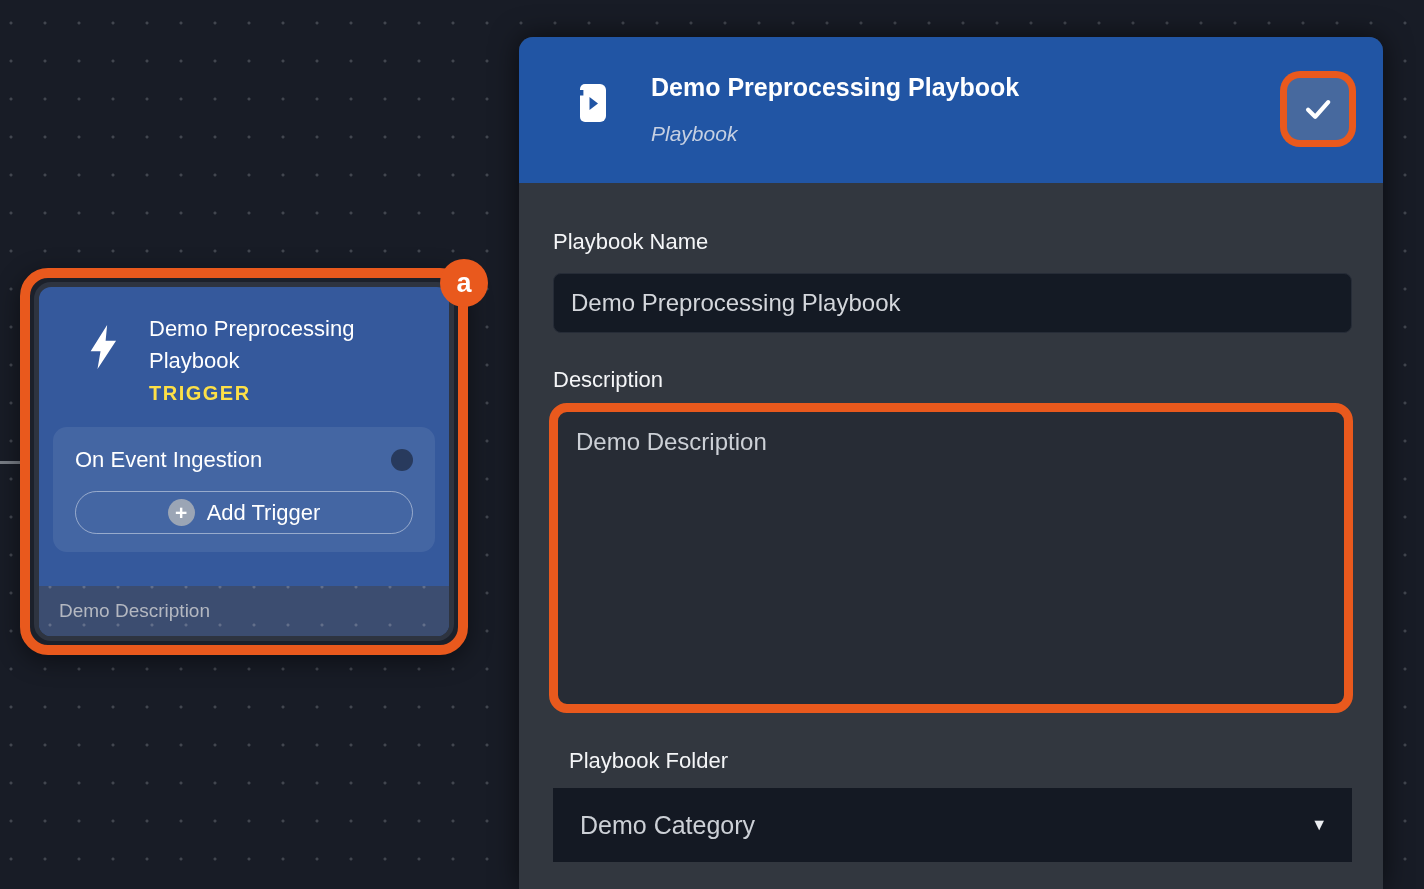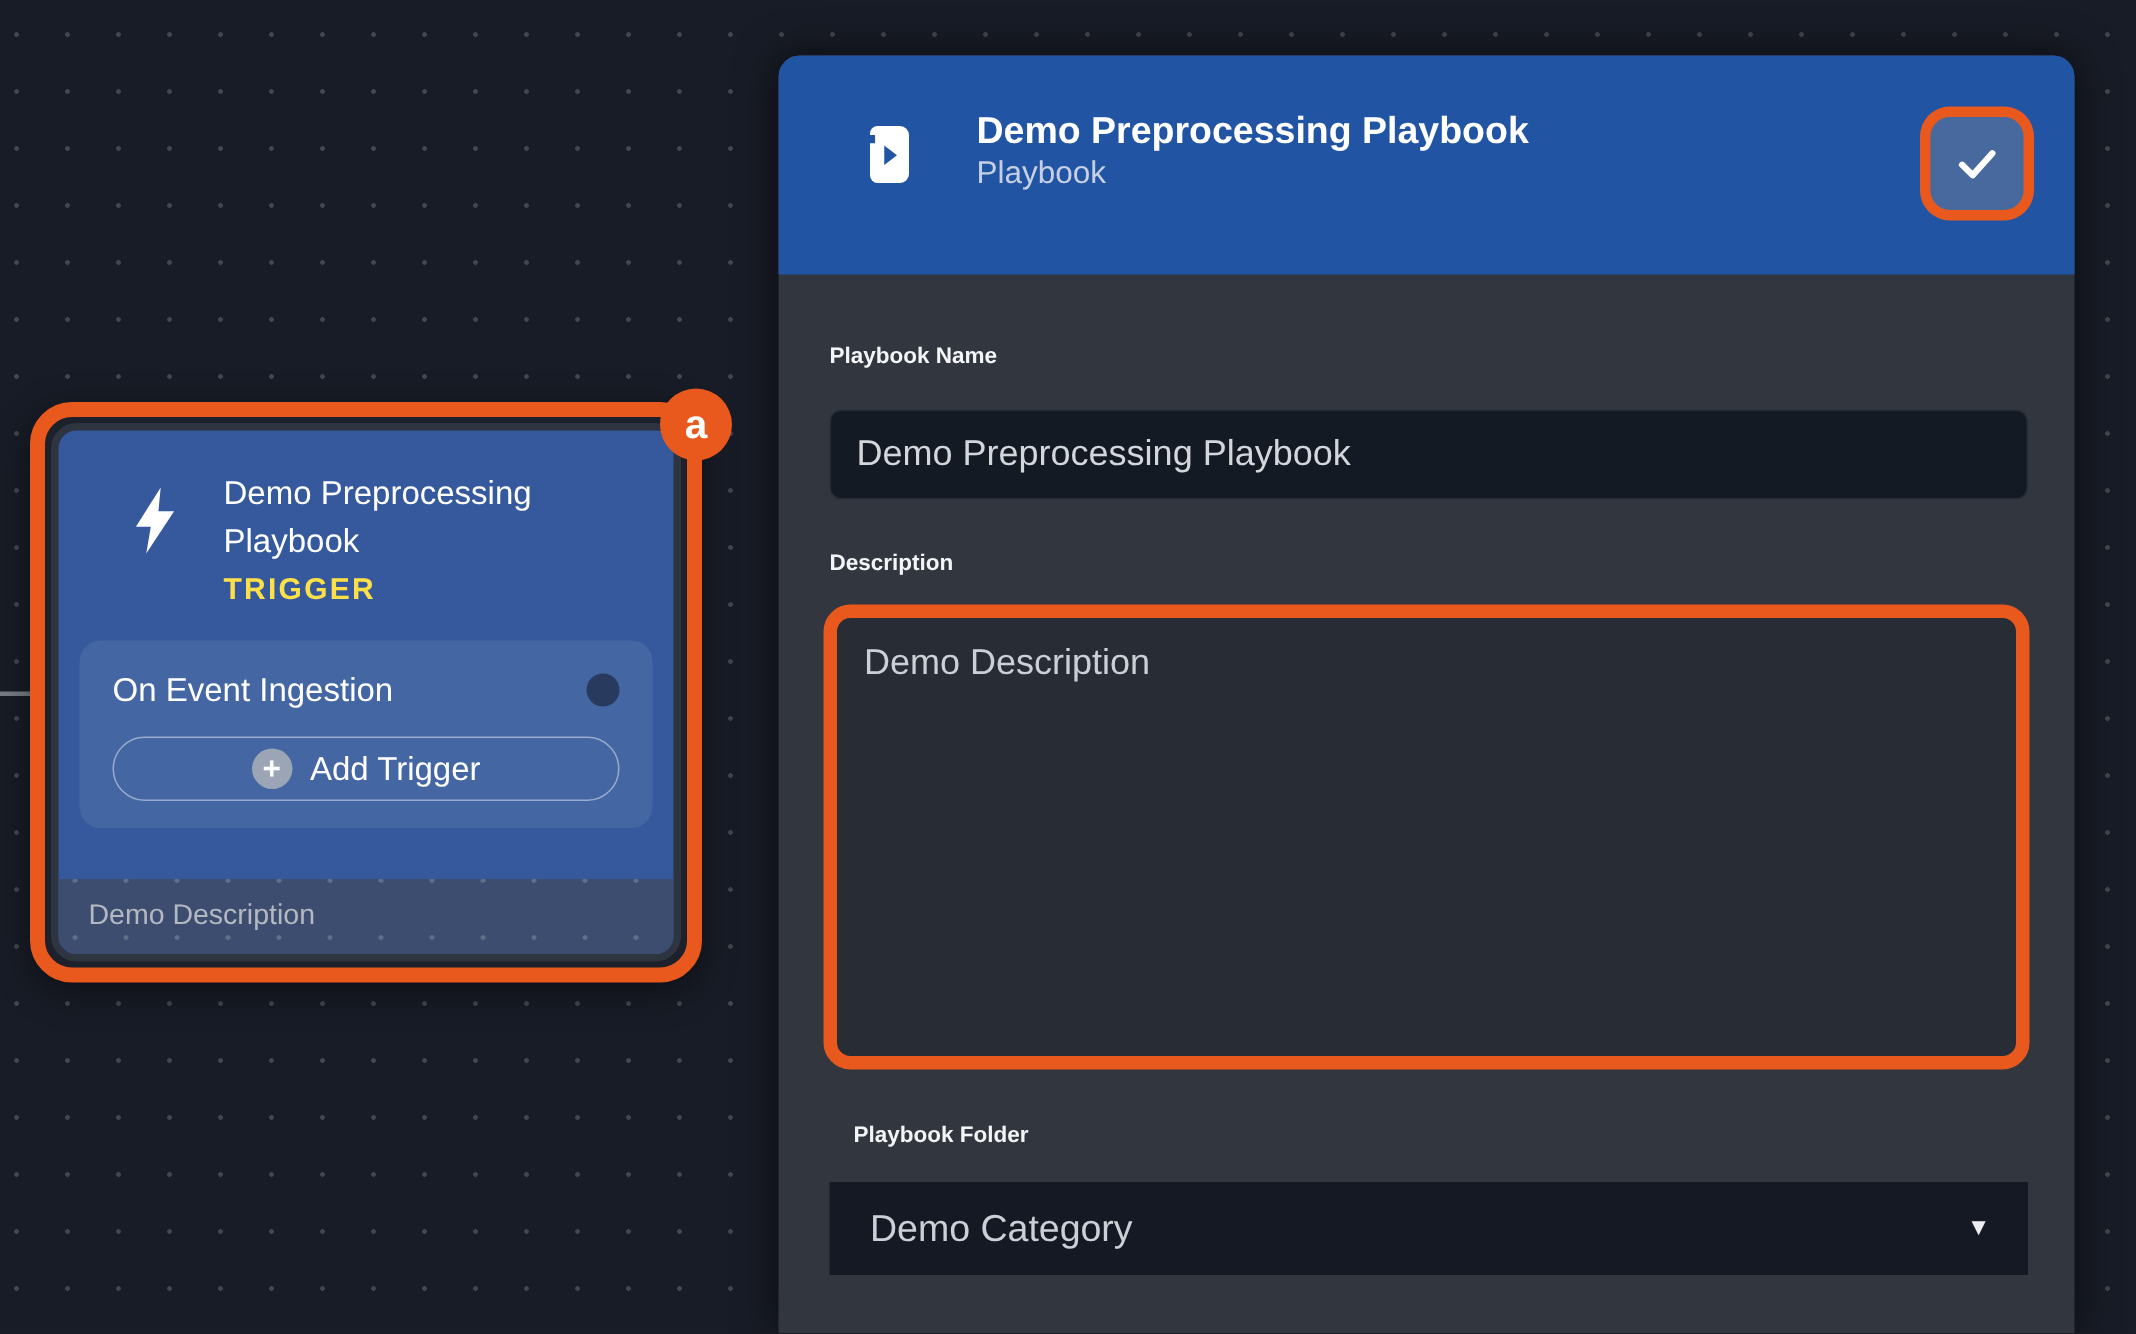--- a/index.html
+++ b/index.html
@@ -44,39 +44,39 @@
     background-size:34px 38px;background-position:28px 20px;}
   .node-footer-text{color:#B4B8C1;font-size:19px;}
 
   
   .panel{position:absolute;left:519px;top:37px;width:864px;height:852px;background:#32373F;
     border-radius:14px 14px 0 0;box-shadow:0 0 28px rgba(0,0,0,.6);}
   .panel-header{position:relative;height:146px;background:#2155A4;border-radius:14px 14px 0 0;}
   .book-icon{position:absolute;left:60px;top:47px;}
   .panel-titles{position:absolute;left:132px;top:33px;}
   .panel-title{color:#FFFFFF;font-size:25px;font-weight:700;white-space:nowrap;line-height:34px;}
-  .panel-subtitle{margin-top:0;color:#C6D0E2;font-size:21px;}
+  .panel-subtitle{margin-top:18px;color:#C6D0E2;font-size:21px;font-style:italic;}
   .check-btn{position:absolute;left:761px;top:34px;width:76px;height:76px;background:#E9591D;
     border-radius:20px;padding:7px;cursor:pointer;}
   .check-btn-inner{width:100%;height:100%;background:#47699E;border-radius:13px;
     display:flex;align-items:center;justify-content:center;}
 
-  .field-label{position:absolute;left:34px;color:#F4F5F7;font-size:15px;font-weight:700;}
+  .field-label{position:absolute;left:34px;color:#F4F5F7;font-size:22px;font-weight:400;}
   .lbl-name{top:192px;}
   .lbl-desc{top:330px;}
   .lbl-folder{top:711px;margin-left:16px;}
 
   .input-name{position:absolute;left:34px;top:236px;width:799px;height:60px;background:#141A24;
     border:1px solid #262C37;border-radius:8px;color:#D3D6DB;font-size:24px;padding:0 17px;outline:none;}
 
   .hl-b{position:absolute;left:30px;top:366px;width:804px;height:310px;
     border:9px solid #E9591D;border-radius:18px;background:#272C35;}
   .desc-text{padding:16px 18px;color:#CCD0D6;font-size:24px;}
 
-  .select-folder{position:absolute;left:34px;top:751px;width:799px;height:62px;background:#141923;
+  .select-folder{position:absolute;left:34px;top:751px;width:799px;height:74px;background:#141923;
     display:flex;align-items:center;justify-content:space-between;padding:0 25px 0 27px;cursor:pointer;}
   .select-value{color:#CCD0D6;font-size:25px;}
   .select-caret{color:#ECEEF1;font-size:16px;}
 
   
   .badge{position:absolute;border-radius:50%;background:#E9591D;color:#FFFFFF;
     display:flex;align-items:center;justify-content:center;font-size:27px;font-weight:700;z-index:5;}
   .badge-a{left:440px;top:259px;width:48px;height:48px;}
 </style>
 </head>

